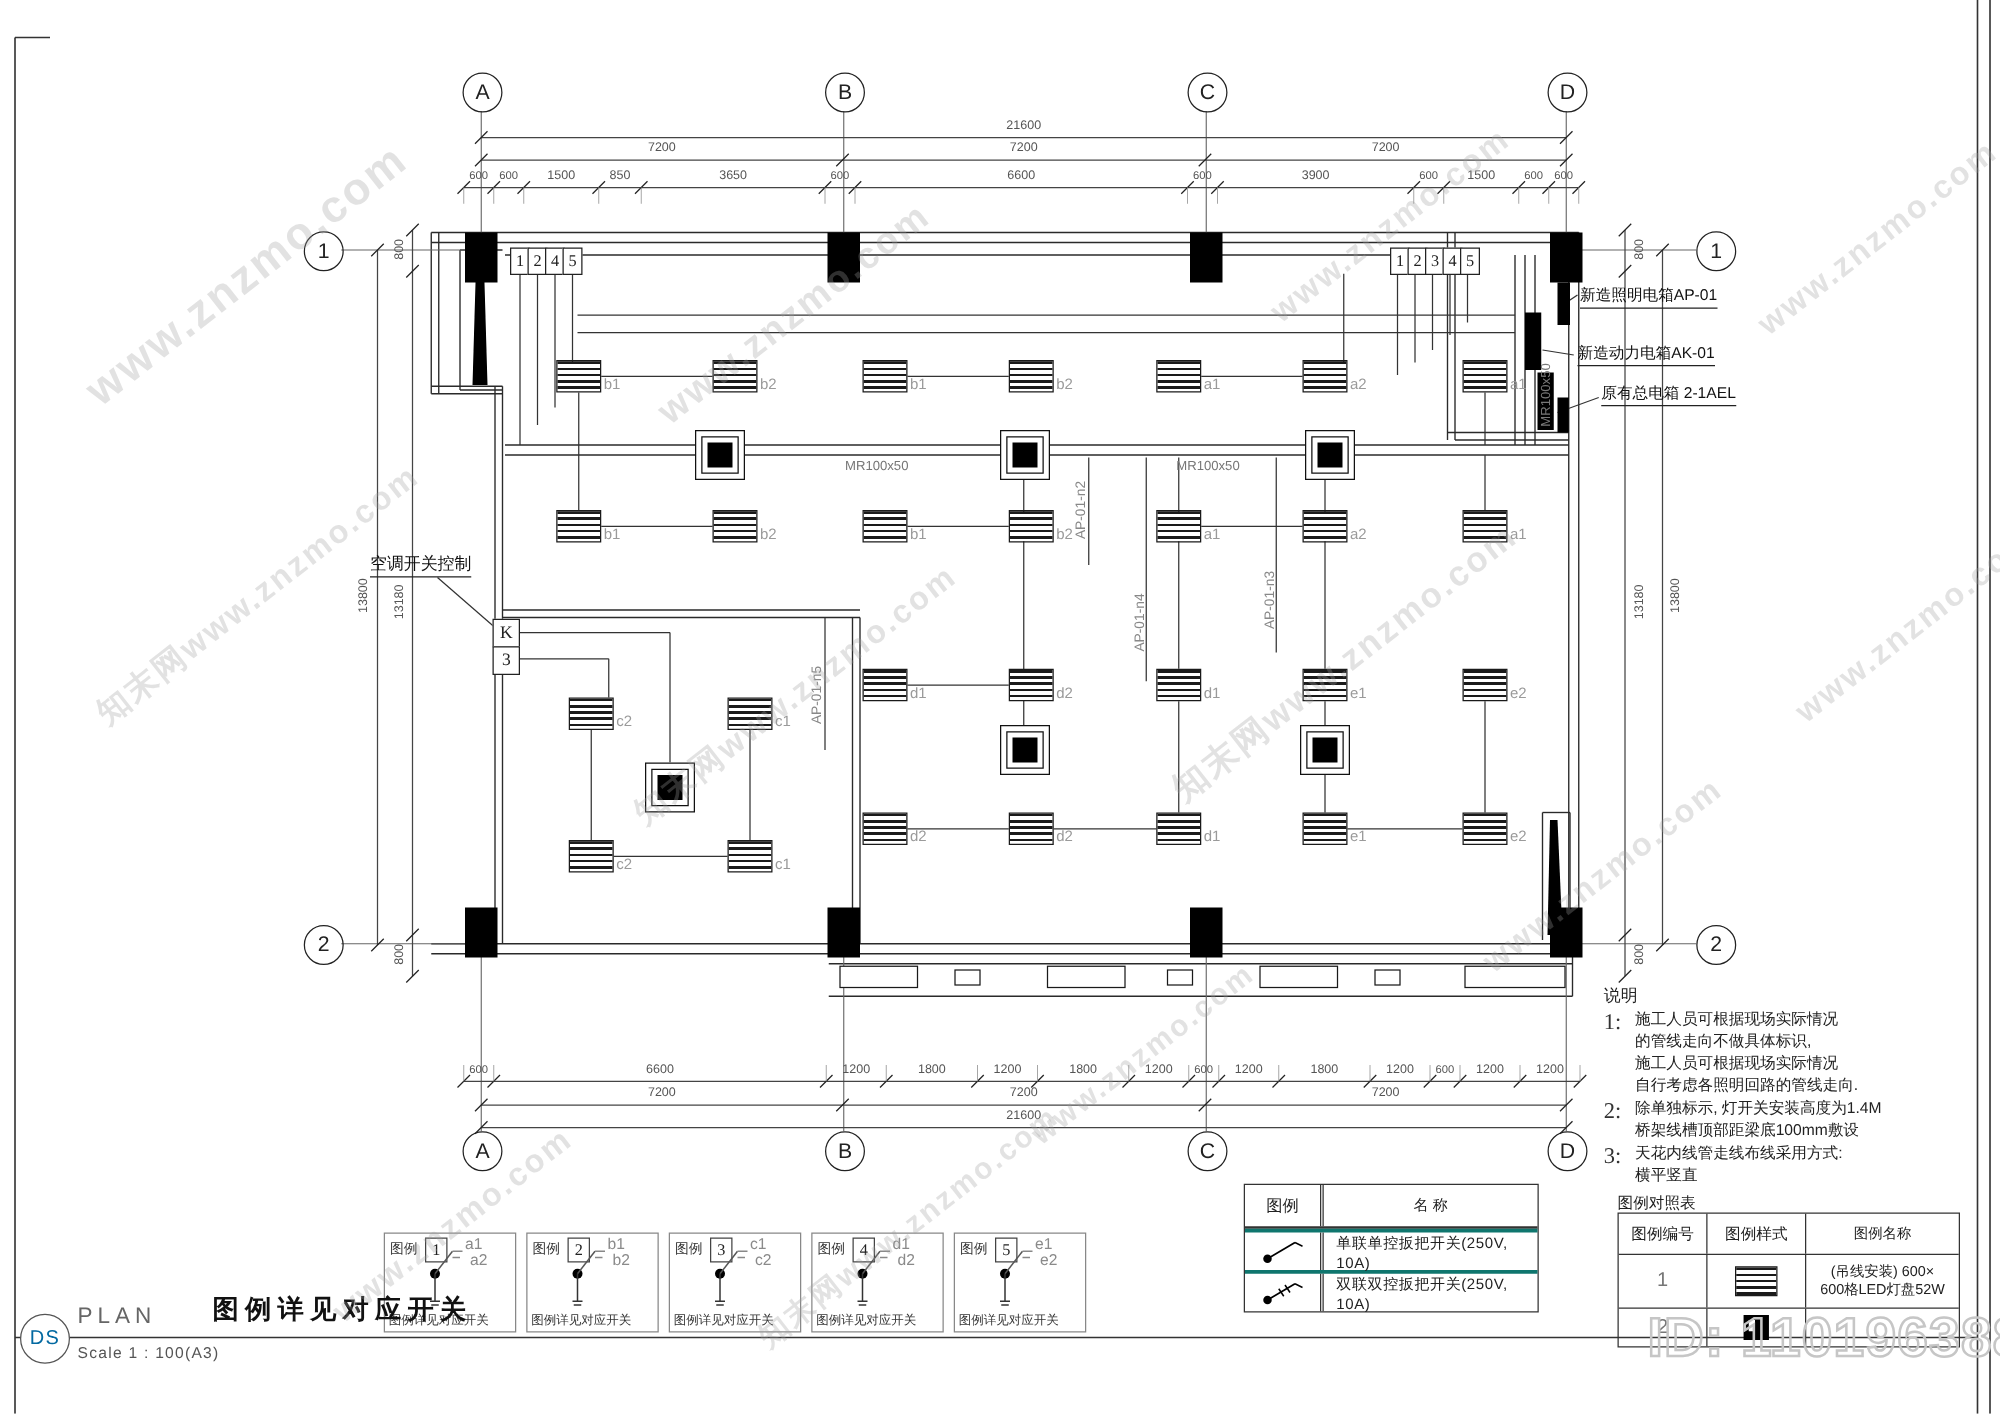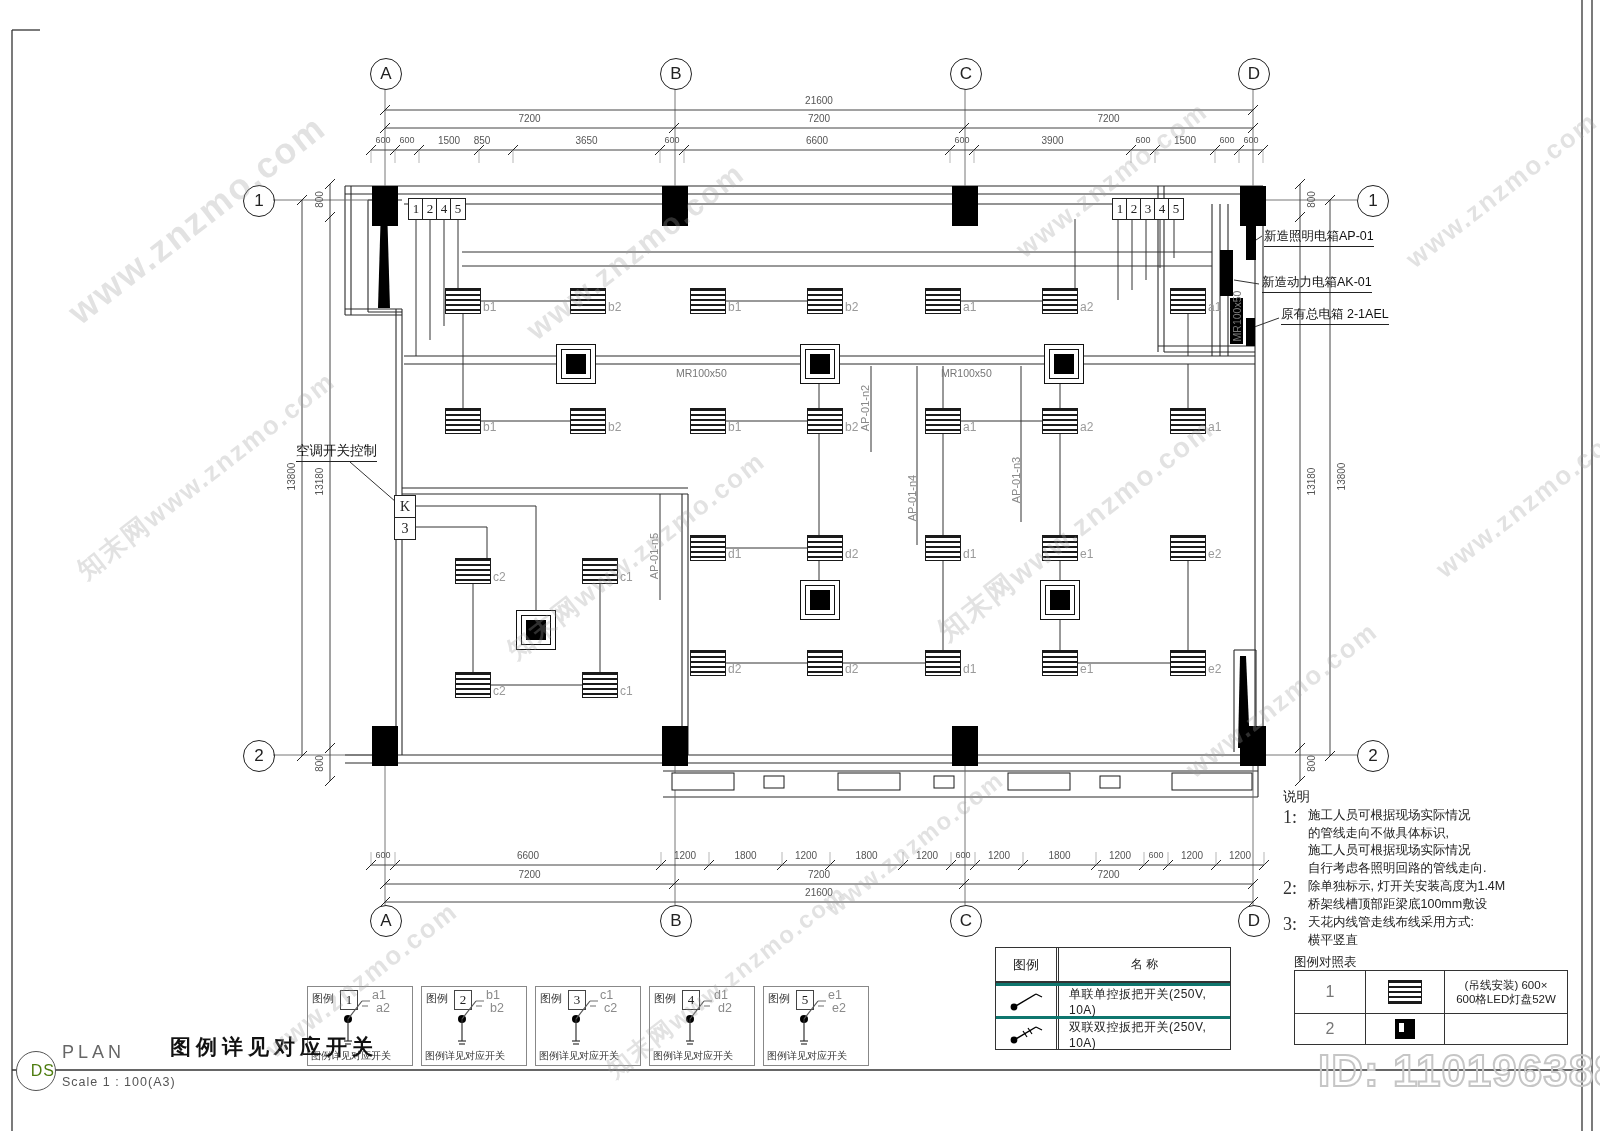--- a/index.html
+++ b/index.html
@@ -50,21 +50,21 @@
   #rtab{position:absolute;left:1294px;top:970px;width:272px;border:1px solid #333;z-index:10}
   #rtab .row{display:flex;border-top:1px solid #333}
   #rtab .row:first-child{border-top:none}
   #rtab .ca{width:70px;flex:none;border-right:1px solid #333;display:flex;align-items:center;justify-content:center}
   #rtab .cb{width:78px;flex:none;border-right:1px solid #333;display:flex;align-items:center;justify-content:center}
   #rtab .cc{flex:1;display:flex;flex-direction:column;align-items:center;justify-content:center;font-size:11.5px;line-height:14px}
   #rtab .hd{height:32px;font-size:12.5px}
   .rtitle{position:absolute;left:1294px;top:954px;font-size:12.5px;z-index:10}
   
   .dscirc{position:absolute;left:16px;top:1051px;width:38px;height:38px;border:1.3px solid #555;border-radius:50%;
-          text-align:right;line-height:38px;font-size:16px;color:#4d7c0f;letter-spacing:1px;z-index:10;background:#fff}
+          text-align:center;line-height:38px;font-size:16px;color:#0369a1;letter-spacing:1px;z-index:10;background:#fff}
   .planword{position:absolute;left:62px;top:1042px;font-size:18px;color:#666;letter-spacing:4px;z-index:10}
   .maintitle{position:absolute;left:170px;top:1033px;font-size:21px;font-weight:600;letter-spacing:5px;color:#111;z-index:10}
   .scaleword{position:absolute;left:62px;top:1075px;font-size:12.5px;color:#555;letter-spacing:1px;z-index:10}
   
   .lgbox{position:absolute;width:104px;height:78px;border:1px solid #888;z-index:10;background:transparent}
   .lgbox .tag{position:absolute;left:4px;top:4px;font-size:11px;color:#333}
   .lgbox .num{position:absolute;left:32px;top:3px;width:16px;height:18px;border:1px solid #444;font-size:13px;
               text-align:center;line-height:18px;font-family:"Liberation Serif",serif}
   .lgbox .la{position:absolute;left:64px;top:1px;font-size:12.5px;color:#8a8a8a}
   .lgbox .lb{position:absolute;left:68px;top:14px;font-size:12.5px;color:#8a8a8a}
@@ -295,21 +295,21 @@
       <line x1="1325" y1="761" x2="1335" y2="751" stroke="#222" stroke-width="1"></line>
     </svg>
   <div id="built">
       <div class="dimlab" style="left: 385px; top: 95px; width: 868px;">21600</div>
       <div class="dimlab" style="left: 385px; top: 113px; width: 289px;">7200</div>
       <div class="dimlab" style="left: 674px; top: 113px; width: 290px;">7200</div>
       <div class="dimlab" style="left: 964px; top: 113px; width: 289px;">7200</div>
       <div class="dimlab" style="left: 371px; top: 135px; width: 24px; font-size: 9px;">600</div>
       <div class="dimlab" style="left: 395px; top: 135px; width: 24px; font-size: 9px;">600</div>
       <div class="dimlab" style="left: 419px; top: 135px; width: 60px;">1500</div>
-      <div class="dimlab" style="left: 465px; top: 135px; width: 34px;">850</div>
+      <div class="dimlab" style="left: 479px; top: 135px; width: 34px;">850</div>
       <div class="dimlab" style="left: 513px; top: 135px; width: 147px;">3650</div>
       <div class="dimlab" style="left: 660px; top: 135px; width: 24px; font-size: 9px;">600</div>
       <div class="dimlab" style="left: 684px; top: 135px; width: 266px;">6600</div>
       <div class="dimlab" style="left: 950px; top: 135px; width: 24px; font-size: 9px;">600</div>
       <div class="dimlab" style="left: 974px; top: 135px; width: 157px;">3900</div>
       <div class="dimlab" style="left: 1131px; top: 135px; width: 24px; font-size: 9px;">600</div>
       <div class="dimlab" style="left: 1155px; top: 135px; width: 60px;">1500</div>
       <div class="dimlab" style="left: 1215px; top: 135px; width: 24px; font-size: 9px;">600</div>
       <div class="dimlab" style="left: 1239px; top: 135px; width: 24px; font-size: 9px;">600</div>
       <div class="dimlab" style="left: 371px; top: 850px; width: 24px; font-size: 9px;">600</div>
@@ -578,20 +578,25 @@
         <div class="nnum">3:</div>
         <div class="nlines">
           <div>天花内线管走线布线采用方式:</div>
           <div>横平竖直</div>
         </div>
       </div>
     </div>
 
   <div class="rtitle">图例对照表</div>
   <div id="rtab">
+    <div class="row hd">
+      <div class="ca">图例编号</div>
+      <div class="cb">图例样式</div>
+      <div class="cc">图例名称</div>
+    </div>
   <div class="row" style="height: 42px;">
         <div class="ca" style="color: rgb(119, 119, 119);">1</div>
         <div class="cb">
           <div class="minipanel"></div>
         </div>
         <div class="cc">
           <div>(吊线安装) 600×</div>
           <div>600格LED灯盘52W</div>
         </div>
       </div>

